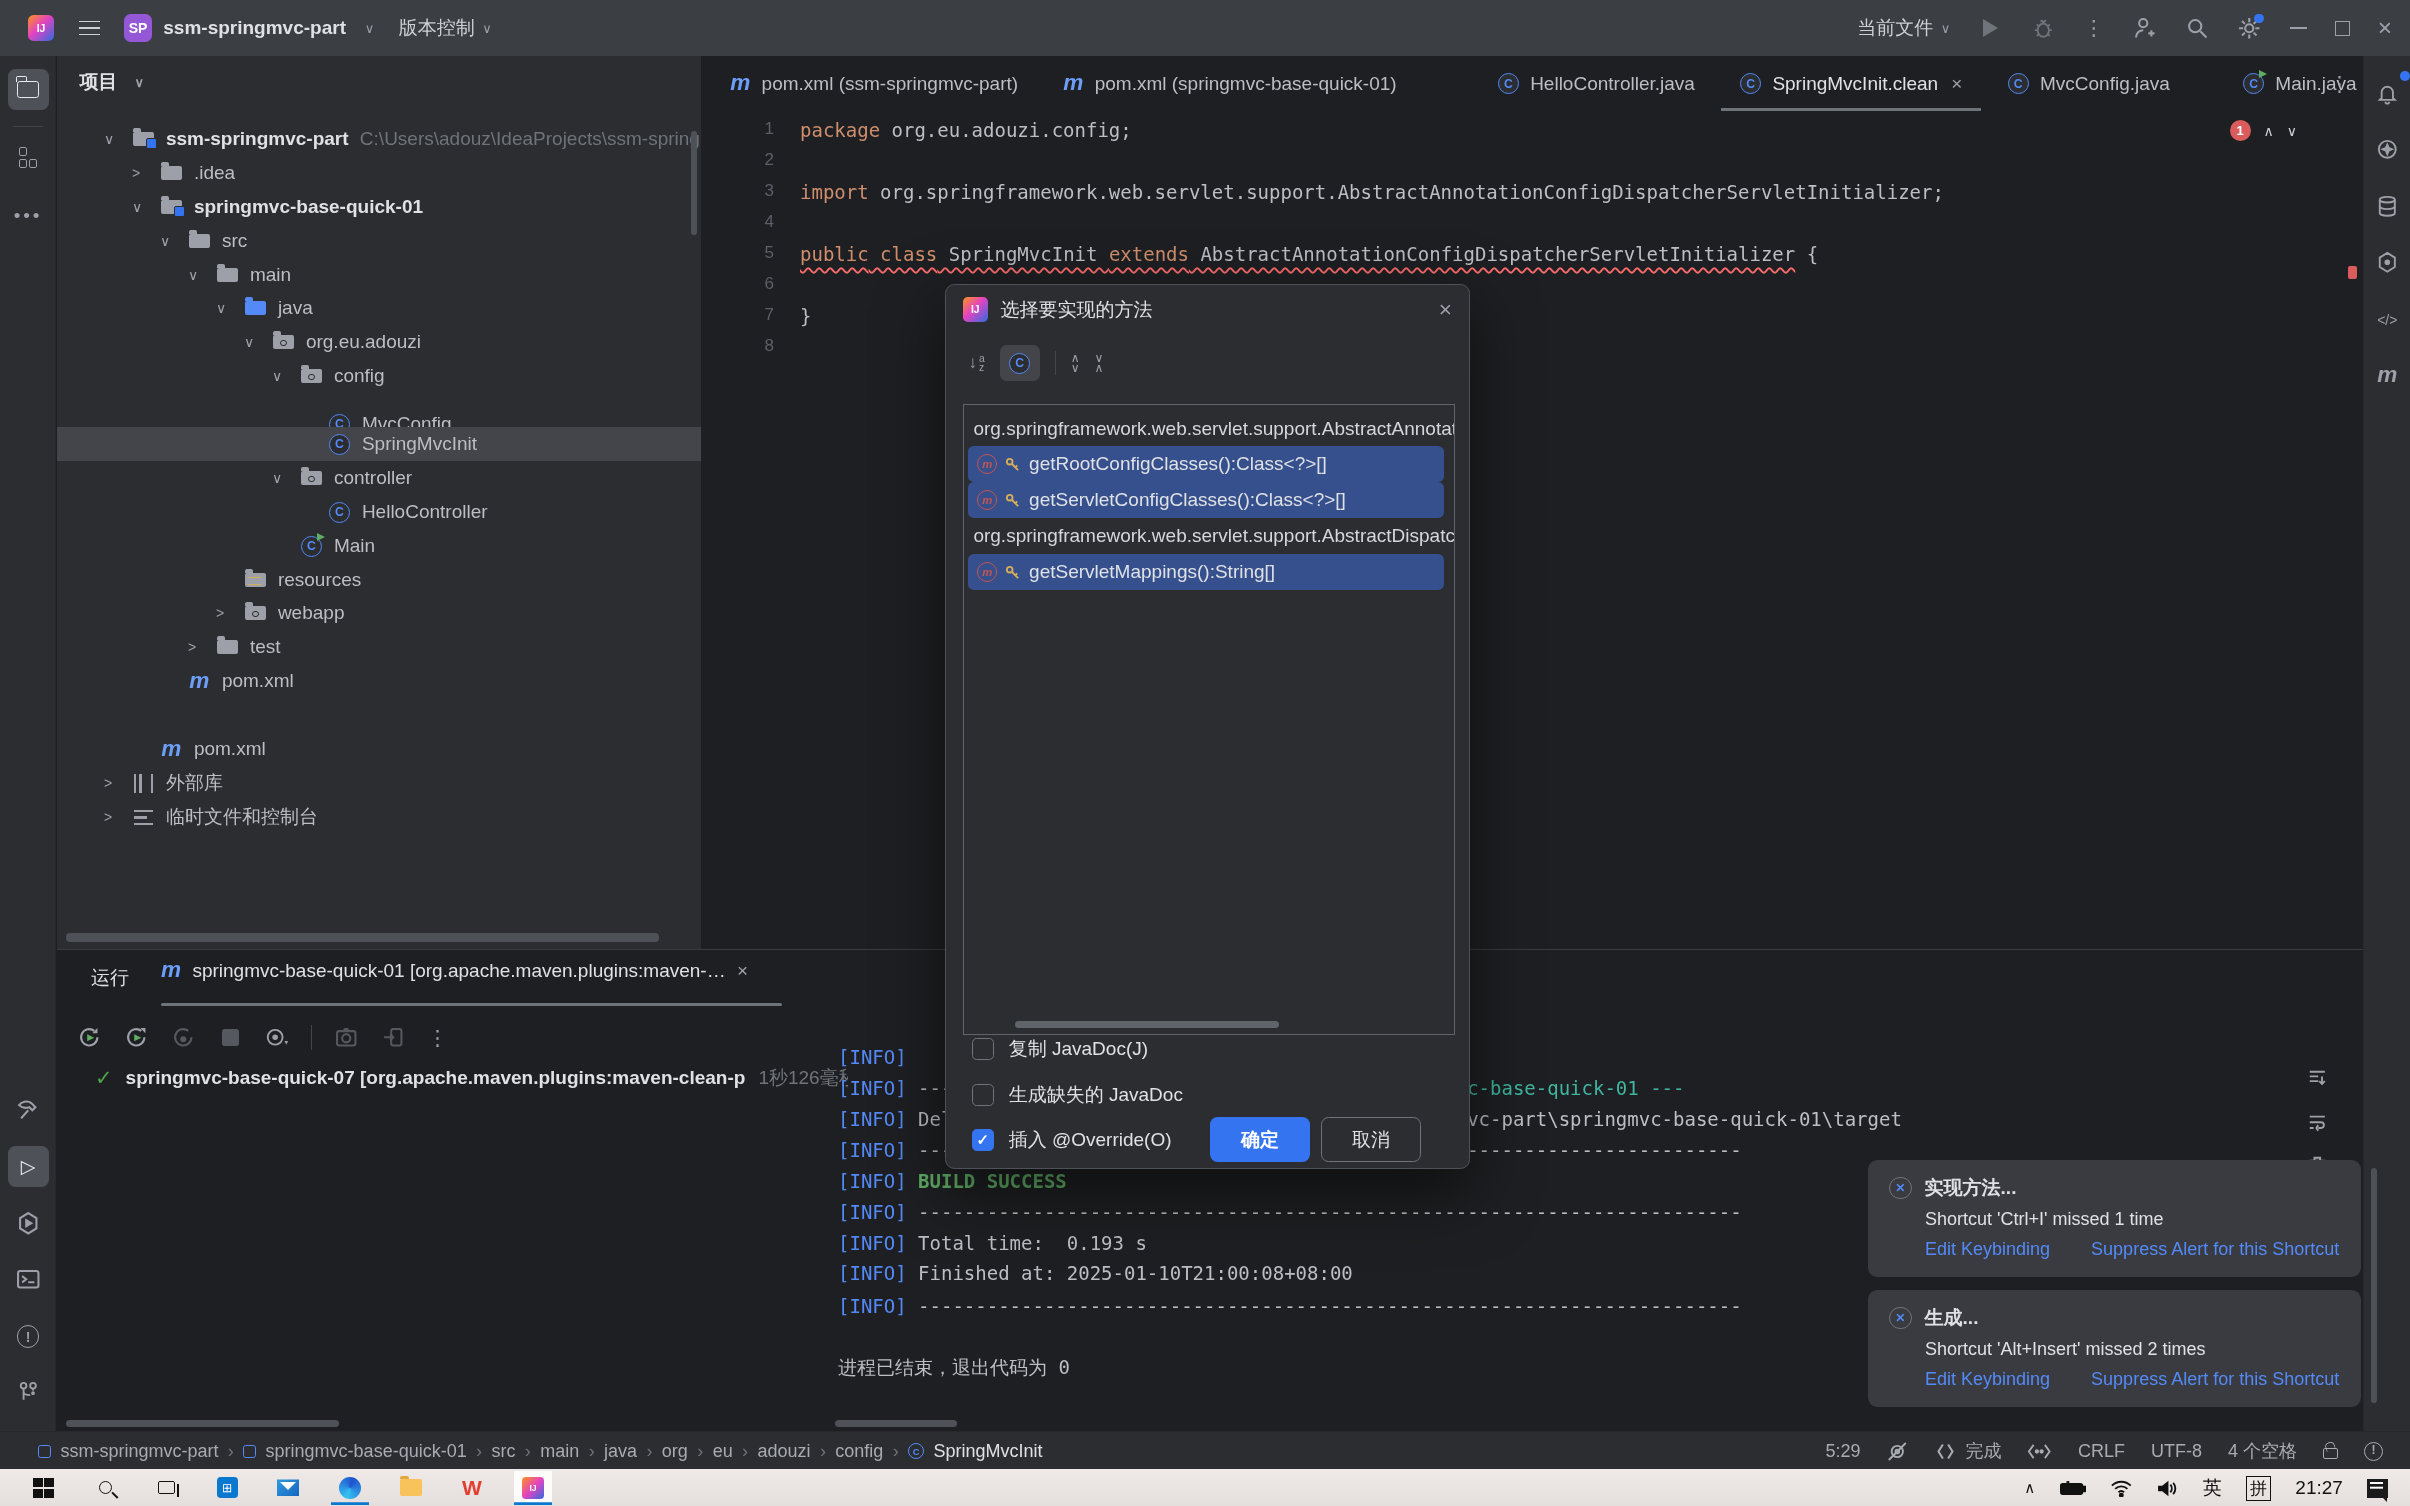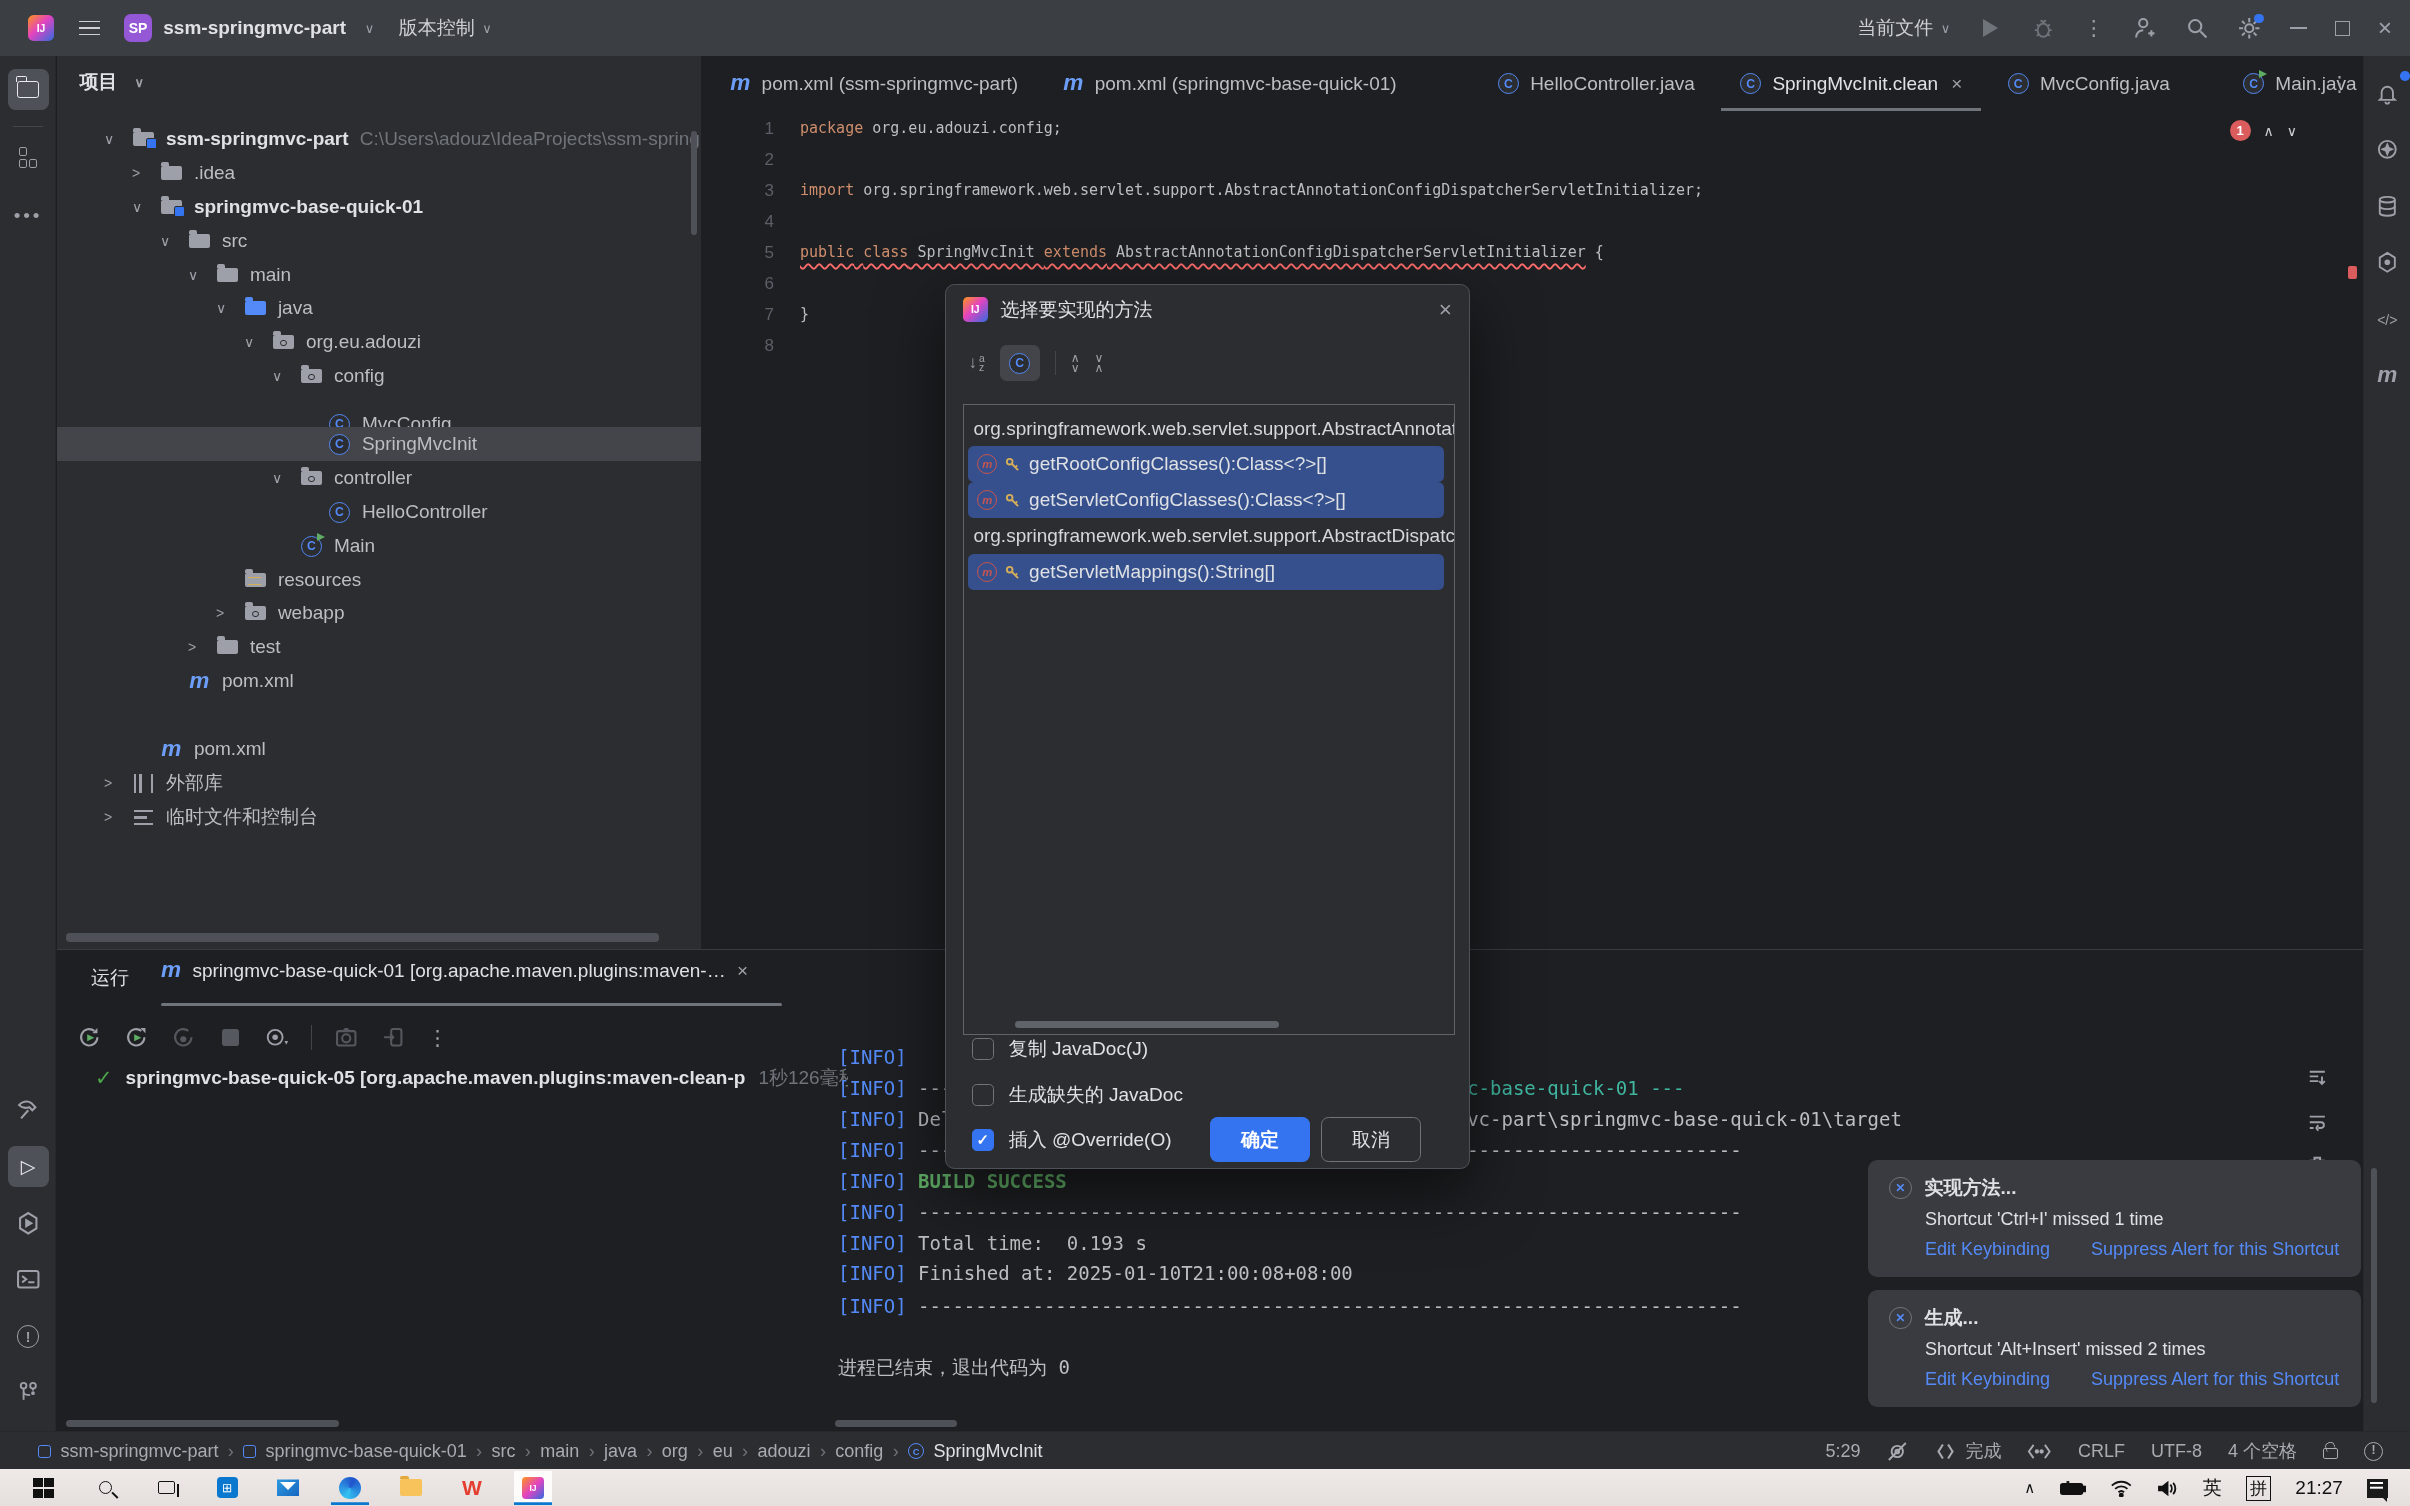--- a/index.html
+++ b/index.html
@@ -67,21 +67,21 @@
   .vthumb{position:absolute;background:#4e5157;border-radius:3.8px}
   
   #tabs{left:702px;top:56px;width:1661px;height:55px;background:#1e1f22;display:flex;align-items:stretch;padding-left:5.6px}
   .tab{display:flex;align-items:center;gap:11.3px;padding:0 22.6px;color:#bcbec4;position:relative;white-space:nowrap}
   .tab.active{color:#dfe1e5}
   .tab.active::after{content:"";position:absolute;left:3.8px;right:3.8px;bottom:0;height:2.8px;background:#6f737a}
   .tab .x{color:#9da0a8;font-size:19px;margin-left:1.9px}
   .tabs-right{position:absolute;right:13px;top:0;height:55px;display:flex;align-items:center;gap:24.5px}
   #editor{left:702px;top:111px;width:1661px;height:838px;background:#1e1f22}
   .gut{position:absolute;left:0;width:72px;text-align:right;color:#5b5f68;font-size:17px}
-  .cline-ed{position:absolute;left:98px;white-space:pre;font-family:"DejaVu Sans Mono",monospace;font-size:15px;color:#bcbec4}
+  .cline-ed{position:absolute;left:98px;white-space:pre;font-family:"DejaVu Sans Mono",monospace;font-size:19px;color:#bcbec4}
   .kw{color:#cf8e6d}
   .errwave{text-decoration:underline;text-decoration-style:wavy;text-decoration-color:#fa6b6b;text-decoration-thickness:1.9px;text-underline-offset:5.6px}
   .errwidget{position:absolute;right:66px;top:9.4px;display:flex;align-items:center;gap:13px;color:#ced0d6}
   .errball{width:21px;height:21px;border-radius:50%;background:#db5c5c;color:#fff;font-size:13px;font-weight:bold;display:flex;align-items:center;justify-content:center}
   .stripe-red{position:absolute;right:5.6px;top:155px;width:9.4px;height:13px;background:#db5c5c;border-radius:1.9px}
   
   #runpanel{left:57px;top:949px;width:2306px;height:482px;background:#1e1f22;border-top:0.9px solid #393b40}
   .run-title{position:absolute;left:34px;top:15px;color:#dfe1e5}
   .run-tab{position:absolute;left:104px;top:9.4px;display:flex;align-items:center;gap:11.3px;color:#dfe1e5;white-space:nowrap}
   .run-underline{position:absolute;left:104px;top:53px;width:621px;height:2.8px;background:#6f737a;border-radius:1.9px}
@@ -564,21 +564,21 @@
       <svg width="24.5" height="24.5" viewBox="0 0 24 24" fill="none" stroke="#55585e" stroke-width="2">
           <rect x="10" y="4" width="10" height="16" rx="2"></rect>
           <path d="M3 12h9M9 9l3 3-3 3"></path>
         </svg>
     </span>
     <span class="kebab">⋮</span>
   </div>
 
   <div class="run-tree">
     <span class="ckgreen">✓</span>
-    <b>springmvc-base-quick-05 [org.apache.maven.plugins:maven-clean-p</b>
+    <b>springmvc-base-quick-07 [org.apache.maven.plugins:maven-clean-p</b>
     <span class="dur">1秒126毫秒</span>
   </div>
 
   <div class="cline" style="left:781px;top:96px"><span class="ci">[INFO]</span></div>
   <div class="cline" style="left:781px;top:127px"><span class="ci">[INFO]</span><span> --- clean:3.2.0:clean (default-clean) @ </span><span class="ct">springmvc-base-quick-01 ---</span></div>
   <div class="cline" style="left:781px;top:158px"><span class="ci">[INFO]</span><span> Deleting C:\Users\adouz\IdeaProjects\ssm-springmvc-part\springmvc-base-quick-01\target</span></div>
   <div class="cline" style="left:781px;top:189px"><span class="ci">[INFO]</span><span> ------------------------------------------------------------------------</span></div>
   <div class="cline" style="left:781px;top:220px"><span class="ci">[INFO]</span><span> </span><span class="cg">BUILD SUCCESS</span></div>
   <div class="cline" style="left:781px;top:251px"><span class="ci">[INFO]</span><span> ------------------------------------------------------------------------</span></div>
   <div class="cline" style="left:781px;top:282px"><span class="ci">[INFO]</span><span> Total time:  0.193 s</span></div>

